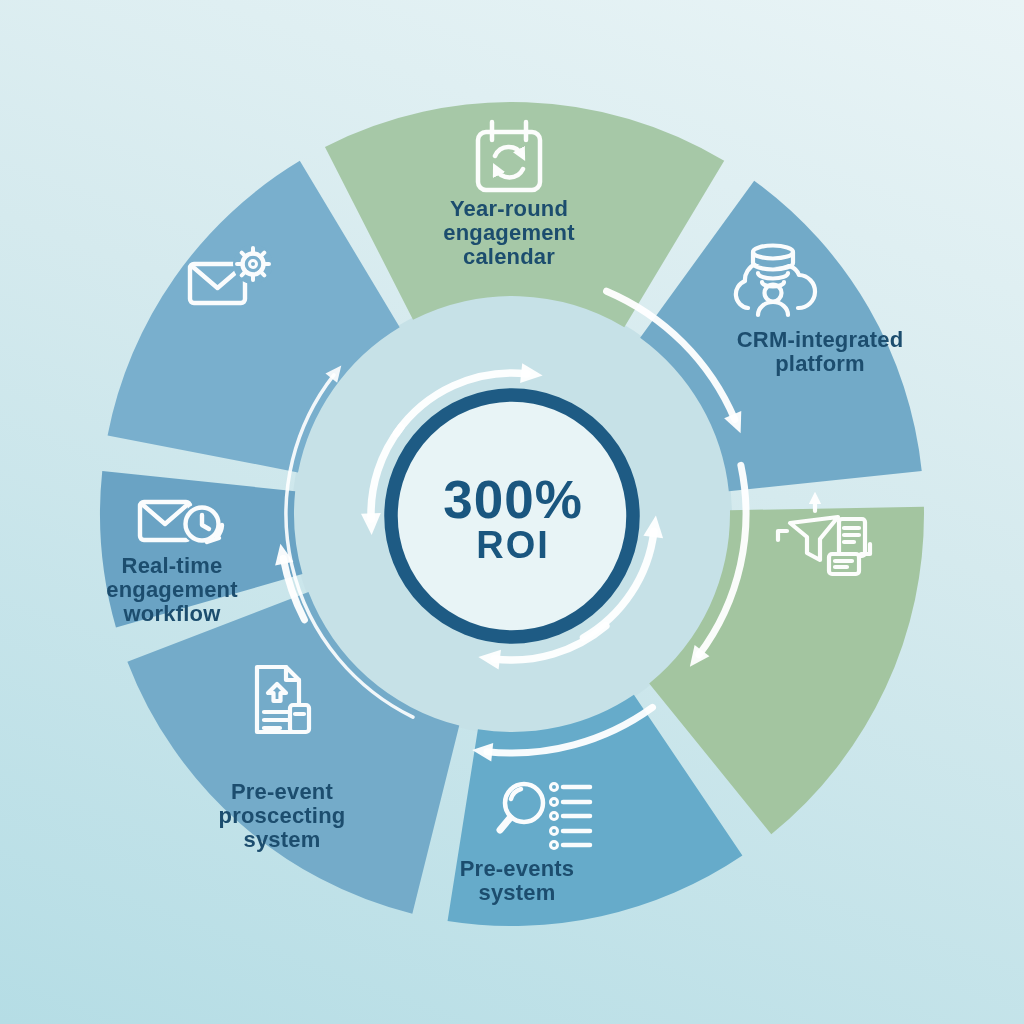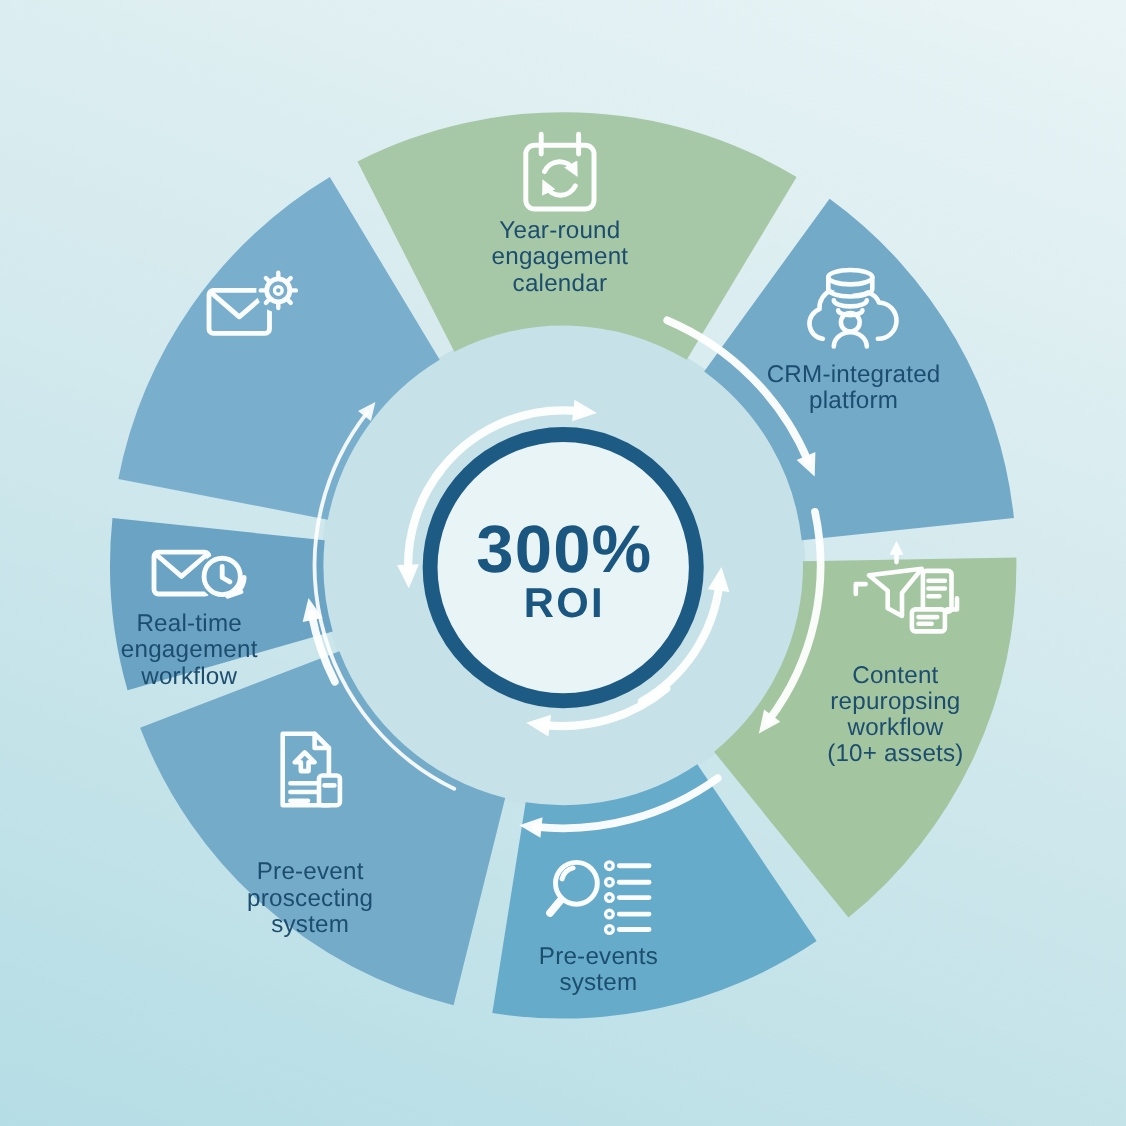--- a/index.html
+++ b/index.html
@@ -5,28 +5,28 @@
   html,body{margin:0;padding:0}
   .stage{
     position:relative;width:1024px;height:1024px;overflow:hidden;
     background:linear-gradient(200deg,#e9f4f6 0%,#d5eaee 42%,#b5dde5 100%);
     font-family:"Liberation Sans",sans-serif;
   }
   svg.wheel{position:absolute;left:0;top:0;width:1024px;height:1024px}
   .lbl{
     position:absolute;transform:translate(-50%,-50%);
     text-align:center;white-space:pre-line;
-    font-weight:400;font-size:22px;line-height:1.08;
+    font-weight:700;font-size:22px;line-height:1.08;
     color:#1c4d6e;letter-spacing:.2px;
   }
   .center-text{
     position:absolute;left:513px;top:519px;transform:translate(-50%,-50%);
     text-align:center;color:#1a567f;font-weight:700;
   }
-  .center-text .v{font-size:61px;line-height:1.0;letter-spacing:1px}
+  .center-text .v{font-size:53px;line-height:1.0;letter-spacing:1px}
   .center-text .r{font-size:38px;line-height:1.05;letter-spacing:2px}
 </style>
 </head>
 <body>
 
 <div class="stage">
 
   <svg class="wheel" viewBox="0 0 1024 1024">
     <defs>
       <marker id="mah" viewBox="0 0 10 10" refX="5" refY="5" markerWidth="3" markerHeight="3" orient="auto">
@@ -141,27 +141,23 @@
       <circle cx="64" cy="17" r="20" fill="#79afcd" stroke="none"></circle>
       <circle cx="64" cy="17" r="10.5"></circle>
       <circle cx="64" cy="17" r="3.5" stroke-width="3"></circle>
       <path stroke-width="4" d="M74.5,17 H80 M71.4,24.4 l3.9,3.9 M64,27.5 V33 M56.6,24.4 l-3.9,3.9 M53.5,17 H48 M56.6,9.6 l-3.9,-3.9 M64,6.5 V1 M71.4,9.6 l3.9,-3.9"></path>
     </g>
   </svg>
 
   <div class="lbl" style="left:509px;top:233px">Year-round
 engagement
 calendar</div>
-  <div class="lbl" style="left:776px;top:352px">CRM-integrated
+  <div class="lbl" style="left:820px;top:352px">CRM-integrated
 platform</div>
-  <div class="lbl" style="left:814px;top:649px">Content
-repuropsing
-workflow
-(10+ assets)</div>
-  <div class="lbl" style="left:544px;top:881px">Pre-events
+  <div class="lbl" style="left:517px;top:881px">Pre-events
 system</div>
   <div class="lbl" style="left:282px;top:816px">Pre-event
 proscecting
 system</div>
   <div class="lbl" style="left:172px;top:590px">Real-time
 engagement
 workflow</div>
 
   <div class="center-text">
     <div class="v">300%</div>

